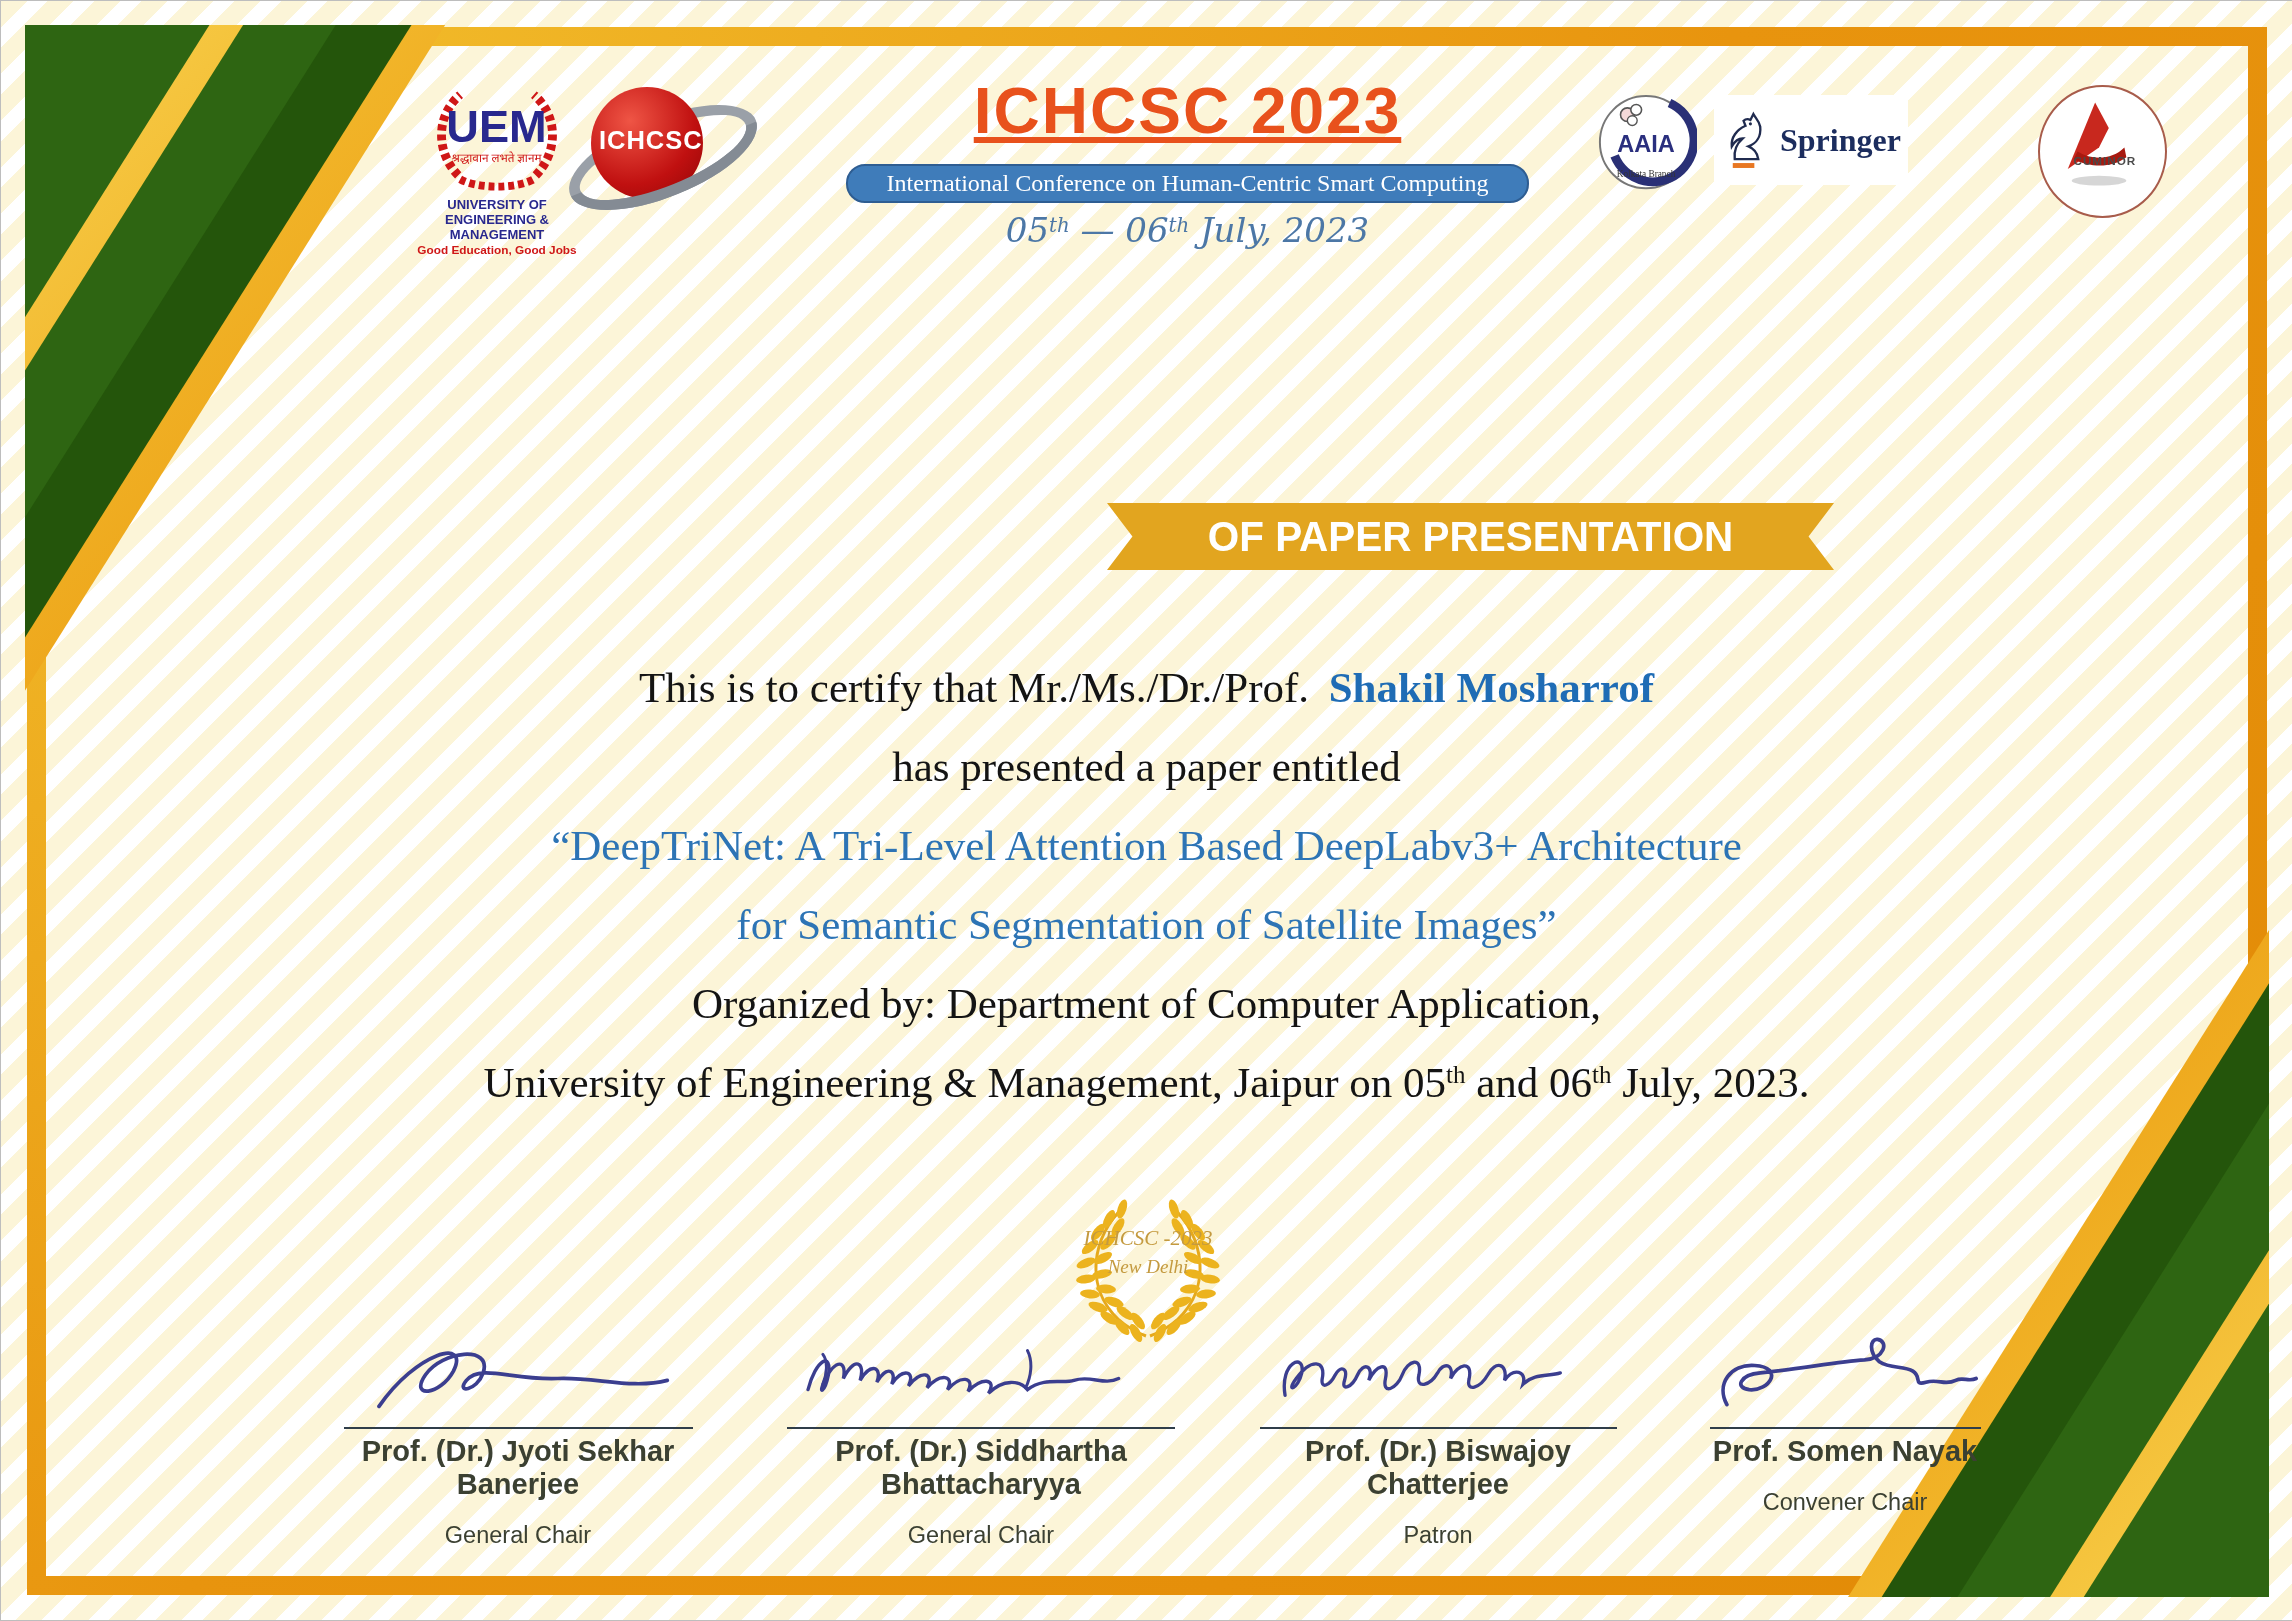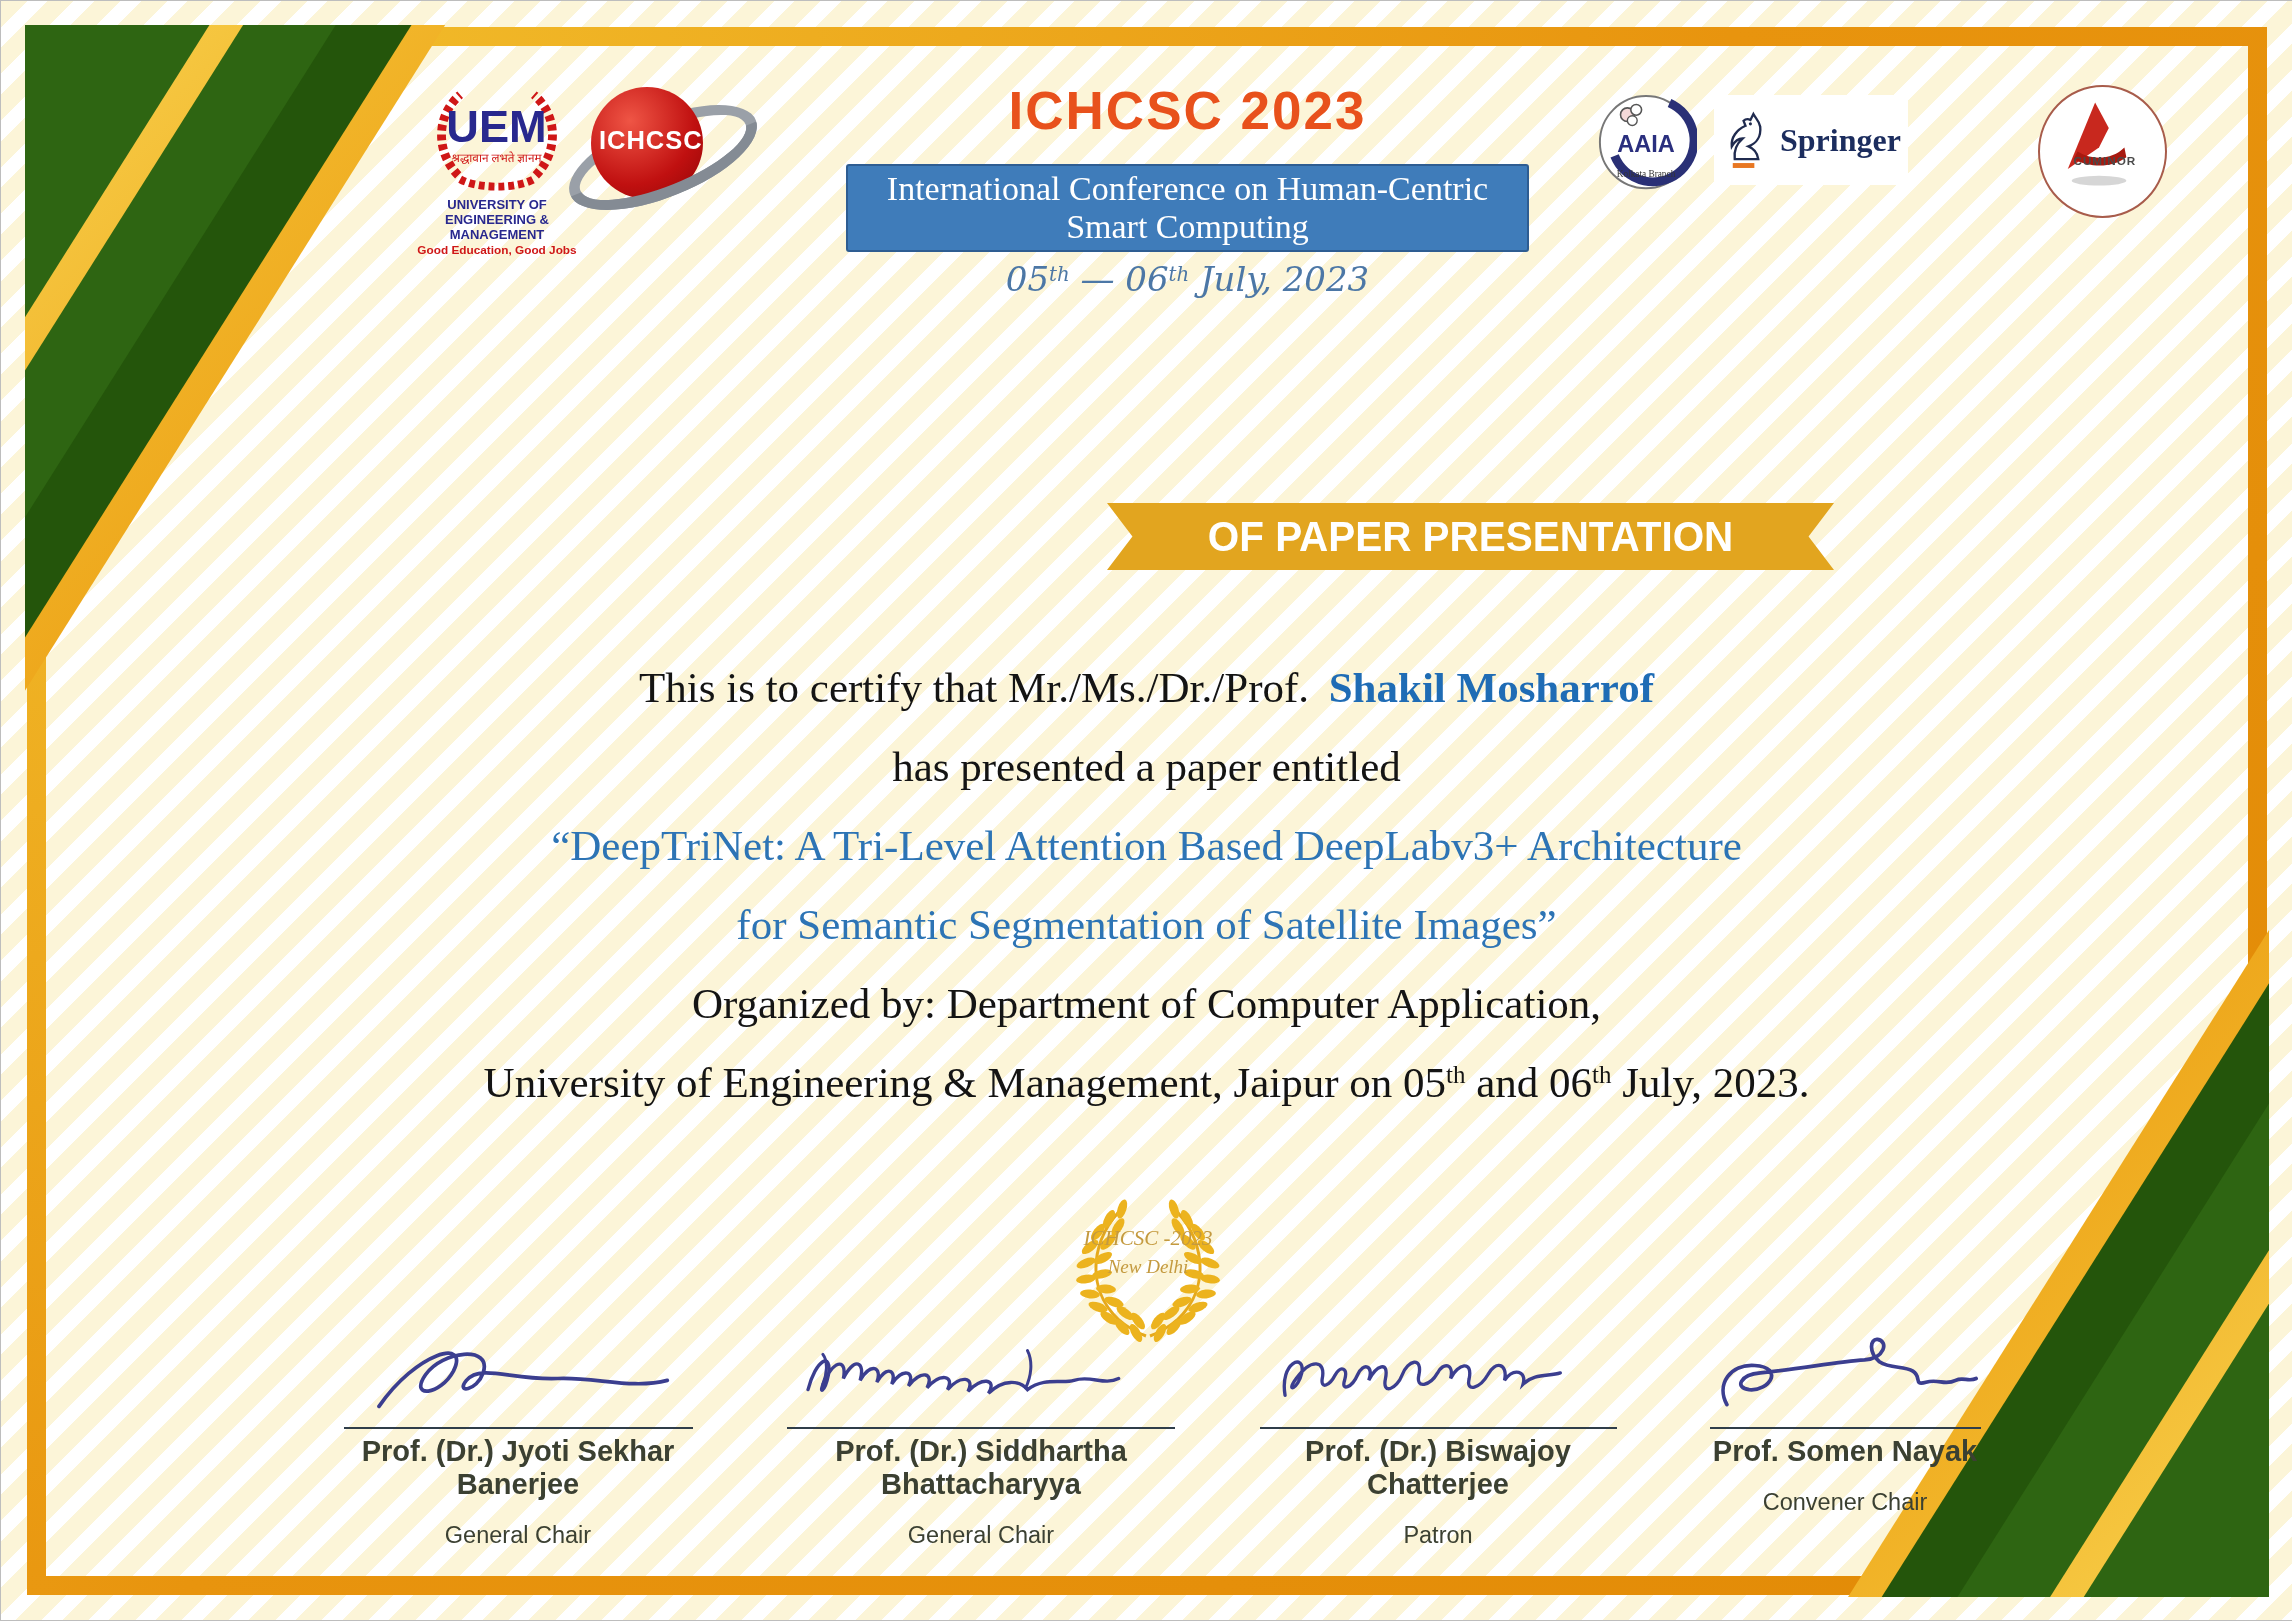--- a/index.html
+++ b/index.html
@@ -34,24 +34,24 @@
   .uem .motto{font-family:"Liberation Sans",sans-serif;font-weight:bold;font-size:11.8px;color:#cf1717;margin-top:1px;}
   .globe{position:absolute;left:576px;top:82px;width:157px;height:127px;}
   .globe .sphere{position:absolute;left:13.7px;top:3.9px;width:112px;height:112px;border-radius:50%;
     background:radial-gradient(circle at 35% 30%,#ef5545,#c01010 60%,#8f0606);}
   .globe .ring,.globe .ring-front{position:absolute;left:-13.7px;top:35px;width:178px;height:57px;
     border:11.8px solid #9aa0a8;border-radius:50%;transform:rotate(-22deg);}
   .globe .ring-front{clip-path:inset(52% 0 0 0);border-color:#848b94;}
   .globe .glabel{position:absolute;left:13.7px;top:43px;width:112px;text-align:right;
     font-family:"Liberation Sans",sans-serif;font-weight:bold;font-size:25.5px;color:#fff;letter-spacing:1px;z-index:4;}
   .titleblock{position:absolute;left:812px;top:65px;width:749px;text-align:center;}
-  .main-title{font-family:"Liberation Sans",sans-serif;font-weight:900;font-size:53px;line-height:90px;
-    color:#e8511c;letter-spacing:2px;}
-  .blue-banner{margin:7.8px auto 0;width:667px;background:#3f7cba;border:2px solid #2e5d92;border-radius:3px;
-    padding:3.9px 5.9px;color:#fff;font-size:34px;font-family:"Liberation Serif",serif;}
+  .main-title{font-family:"Liberation Sans",sans-serif;font-weight:900;font-size:64px;line-height:90px;
+    color:#e8511c;letter-spacing:2px;text-decoration:underline;}
+  .blue-banner{margin:7.8px auto 0;width:667px;background:#3f7cba;border:2px solid #2e5d92;border-radius:19px;
+    padding:3.9px 5.9px;color:#fff;font-size:24px;font-family:"Liberation Serif",serif;}
   .date-line{margin-top:7.8px;font-family:"DejaVu Serif",serif;font-style:italic;font-size:34px;color:#4c77a6;}
   .aaia{position:absolute;left:1594px;top:90px;}
   .springer{position:absolute;left:1713px;top:94px;width:194px;height:90px;background:#fff;
     display:flex;align-items:center;justify-content:center;gap:7.8px;}
   .springer .sname{font-family:"Liberation Serif",serif;font-weight:bold;font-size:32px;color:#1c2d5e;}
   .acuminor{position:absolute;left:2037px;top:84px;width:125px;height:129px;background:#fff;
     border:2.9px solid #a85c4b;border-radius:50%;}
   
   .script-title{position:absolute;left:627px;top:276px;width:1039px;text-align:center;
     font-family:"DejaVu Serif",serif;font-style:italic;font-weight:bold;font-size:169px;

